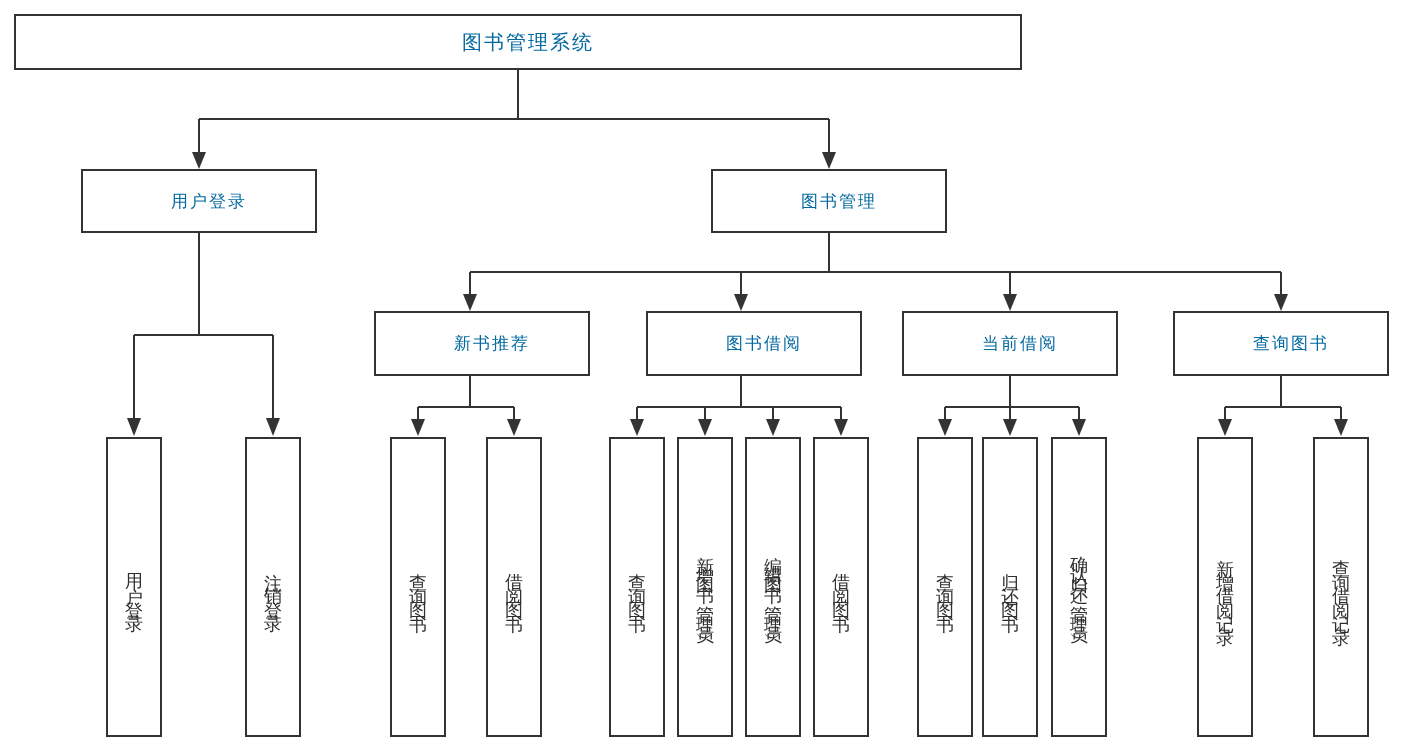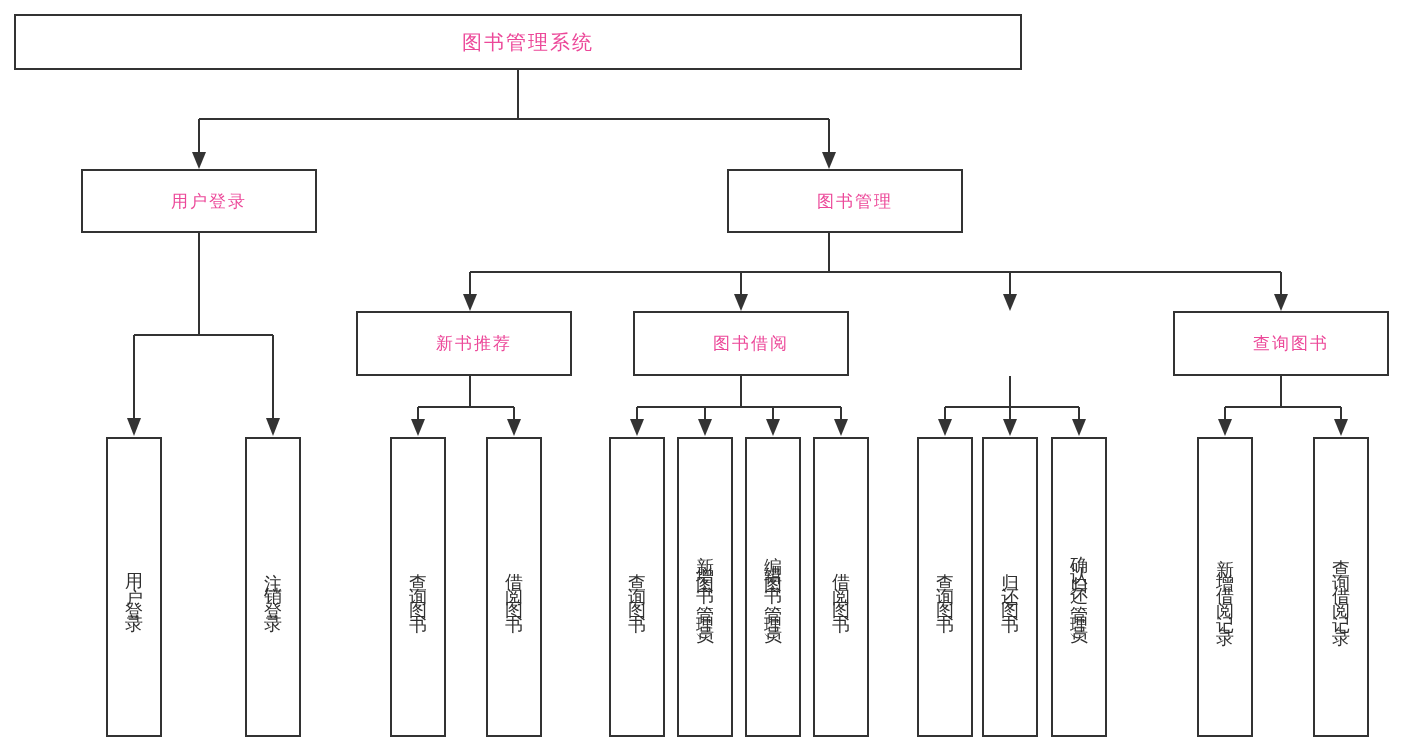--- a/index.html
+++ b/index.html
@@ -15,32 +15,32 @@
     pointer-events:none;
   }
   .box {
     position:absolute;
     box-sizing:border-box;
     border:2px solid #333333;
     background:#ffffff;
     display:flex;
     align-items:center;
     justify-content:center;
-    color:#ec4899;
+    color:#0369a1;
     letter-spacing:2px;
     white-space:nowrap;
     padding-left:20px;
   }
   .box--root   { left:14px;  top:14px;  width:1008px; height:56px; font-size:20px; }
   .box--lv2    { top:169px;  width:236px; height:64px; font-size:17px; }
   .box--lv2-a  { left:81px; }
-  .box--lv2-b  { left:711px;margin-left:16px; }
+  .box--lv2-b  { left:711px; }
   .box--lv3    { top:311px;  width:216px; height:65px; font-size:17px; }
-  .box--lv3-a  { left:356px; }
-  .box--lv3-b  { left:633px; }
+  .box--lv3-a  { left:374px; }
+  .box--lv3-b  { left:646px; }
   .box--lv3-c  { left:902px; }
   .box--lv3-d  { left:1173px; }
   .leaf {
     position:absolute;
     top:437px; width:56px; height:300px;
     box-sizing:border-box;
     border:2px solid #333333;
     background:#ffffff;
     display:flex;
     align-items:center;
@@ -115,20 +115,21 @@
     </g>
   </svg>
 
   <div class="box box--root">图书管理系统</div>
 
   <div class="box box--lv2 box--lv2-a">用户登录</div>
   <div class="box box--lv2 box--lv2-b">图书管理</div>
 
   <div class="box box--lv3 box--lv3-a">新书推荐</div>
   <div class="box box--lv3 box--lv3-b">图书借阅</div>
+  <div class="box box--lv3 box--lv3-c">当前借阅</div>
   <div class="box box--lv3 box--lv3-d">查询图书</div>
 
   <div class="leaf leaf--l1">
     <span class="vtext">用户登录</span>
   </div>
   <div class="leaf leaf--l2">
     <span class="vtext">注销登录</span>
   </div>
 
   <div class="leaf leaf--l3">

